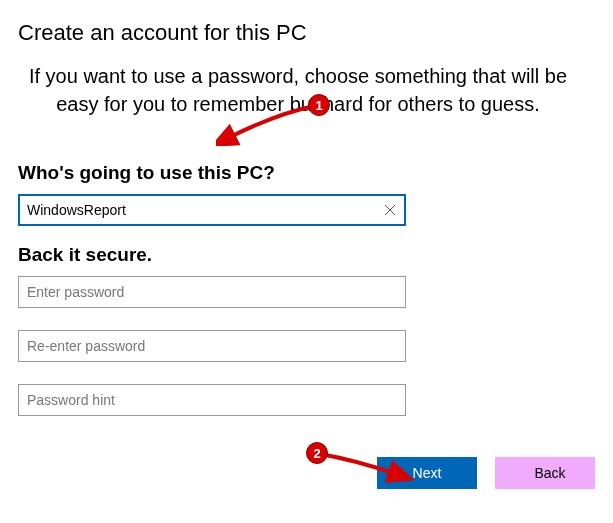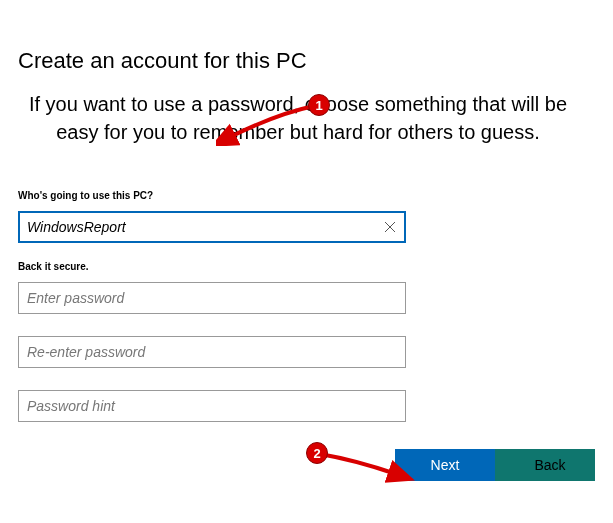--- a/index.html
+++ b/index.html
@@ -13,47 +13,45 @@
       width: 613px;
       height: 523px;
       padding: 20px 18px;
       position: relative;
       color: #000;
     }
     .title {
       font-size: 22px;
       font-weight: 400;
       margin-bottom: 16px;
-      margin-top: 28px;
     }
     .description {
       font-size: 20px;
       line-height: 1.4;
       margin-bottom: 44px;
       max-width: 560px;
       text-align: center;
     }
     .section-label {
-      font-size: 10px;
+      font-size: 19px;
       font-weight: 600;
       margin-bottom: 10px;
     }
     .field-wrap {
       margin-bottom: 22px;
     }
     .input {
       width: 388px;
       height: 32px;
       padding: 4px 30px 4px 8px;
       font-size: 14px;
       font-family: inherit;
       border: 1px solid #999;
       background: #fff;
       outline: none;
-      font-style: italic;
     }
     .input::placeholder {
       color: #777;
     }
     .input.active {
       border: 2px solid #0067B8;
       padding: 3px 29px 3px 7px;
     }
     .username-wrap {
       position: relative;
@@ -69,39 +67,39 @@
       height: 20px;
       display: flex;
       align-items: center;
       justify-content: center;
       cursor: pointer;
       color: #555;
       font-size: 16px;
     }
     .button-row {
       position: absolute;
-      bottom: 42px;
+      bottom: 34px;
       right: 18px;
       display: flex;
-      gap: 0;
+      gap: 18px;
     }
     .btn {
       width: 100px;
       height: 32px;
       font-size: 14px;
       font-family: inherit;
       border: none;
       cursor: pointer;
     }
     .btn-primary {
       background: #0067B8;
       color: #fff;
     }
     .btn-secondary {
-      background: #0f766e;
+      background: #f0abfc;
       color: #000;
       padding-left: 10px;
     }
     
     .annotation {
       position: absolute;
       pointer-events: none;
     }
     .badge {
       width: 22px;

